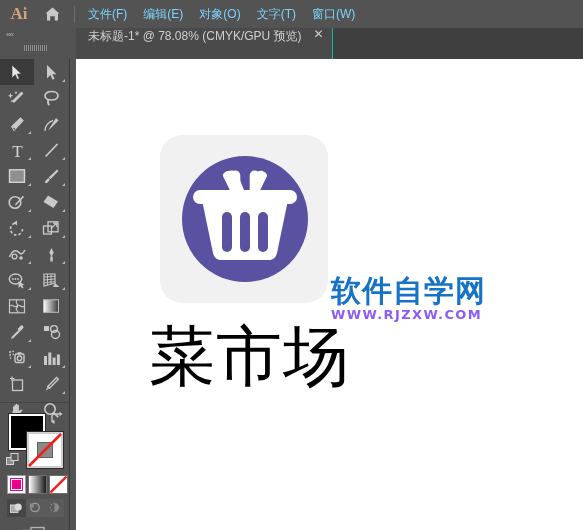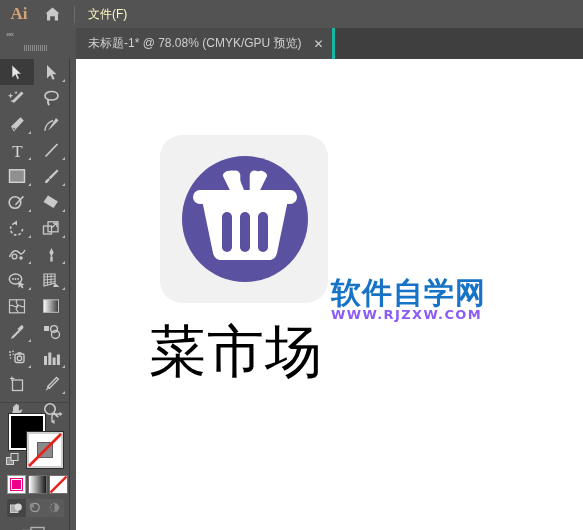--- a/index.html
+++ b/index.html
@@ -55,21 +55,21 @@
     height: 17px;
     background: #6d6d6d;
     margin: 0 5px 0 6px;
   }
   .menu-items {
     display: flex;
     align-items: center;
     height: 28px;
   }
   .menu-item {
-    color: #fef9c3;
+    color: #7dd3fc;
     font-size: 12px;
     padding: 0 8px;
     height: 28px;
     line-height: 28px;
     white-space: nowrap;
     cursor: default;
   }
 
   
   .tabbar {
@@ -97,24 +97,24 @@
     left: 24px; top: 17px;
     width: 24px; height: 6px;
     background-image: repeating-linear-gradient(to right, #8d8d8d 0px, #8d8d8d 1px, transparent 1px, transparent 2px);
   }
   .doc-tab {
     position: absolute;
     left: 76px; top: 0;
     height: 31px;
     background: #4a4a4a;
     display: flex;
-    align-items: center;
+    align-items: flex-start;
     padding: 0 8px 0 12px;
     box-sizing: border-box;
-    border-right: 3px solid #14b8a6;
+    border-right: 1px solid #14b8a6;
   }
   .doc-tab-title {
     color: #cfcfcf;
     font-size: 12px;
     white-space: nowrap;
   }
   .doc-tab-close {
     color: #cfcfcf;
     font-size: 12px;
     font-weight: bold;
@@ -283,21 +283,21 @@
   .logo-circle {
     position: absolute;
     left: 106px; top: 97px;
     width: 126px; height: 126px;
     background: #5a51a0;
     border-radius: 50%;
   }
   .brand-text {
     position: absolute;
     left: 255px; top: 219px;
-    font-family: Liberation Sans, sans-serif;
+    font-family: Liberation Mono, monospace;
     font-size: 30px;
     font-weight: bold;
     color: #1673c6;
     letter-spacing: 1px;
     line-height: 1;
     white-space: nowrap;
   }
   .brand-url {
     position: absolute;
     left: 255px; top: 249px;
@@ -306,21 +306,21 @@
     font-weight: bold;
     color: #8b5cf6;
     letter-spacing: 1.4px;
     line-height: 1;
     white-space: nowrap;
   }
   .headline {
     position: absolute;
     left: 73px; top: 260px;
     font-family: "DejaVu Sans", "Liberation Sans", sans-serif;
-    font-size: 57px;
+    font-size: 66px;
     color: #000000;
     letter-spacing: 1px;
     line-height: 1.15;
     white-space: nowrap;
   }
 </style>
 </head>
 <body>
 
 <div id="app">
@@ -328,20 +328,24 @@
   <div class="menubar">
     <div class="ai-logo">Ai</div>
     <div class="home-btn">
       <svg width="17" height="16" viewBox="0 0 17 16">
         <path d="M8.5 1.5 L1.5 7.5 L3 7.5 L3 14.5 L6.2 14.5 L6.2 10.2 L10.8 10.2 L10.8 14.5 L14 14.5 L14 7.5 L15.5 7.5 Z" fill="#c9c9c9"></path>
       </svg>
     </div>
     <div class="menu-sep"></div>
     <div class="menu-items">
       <div class="menu-item">文件(F)</div>
+      <div class="menu-item">编辑(E)</div>
+      <div class="menu-item">对象(O)</div>
+      <div class="menu-item">文字(T)</div>
+      <div class="menu-item">窗口(W)</div>
     </div>
   </div>
 
   <div class="tabbar">
     <div class="panel-collapse">
       <div class="collapse-arrows">««</div>
       <div class="grip-dots"></div>
     </div>
     <div class="doc-tab">
       <span class="doc-tab-title">未标题-1* @ 78.08% (CMYK/GPU 预览)</span>

